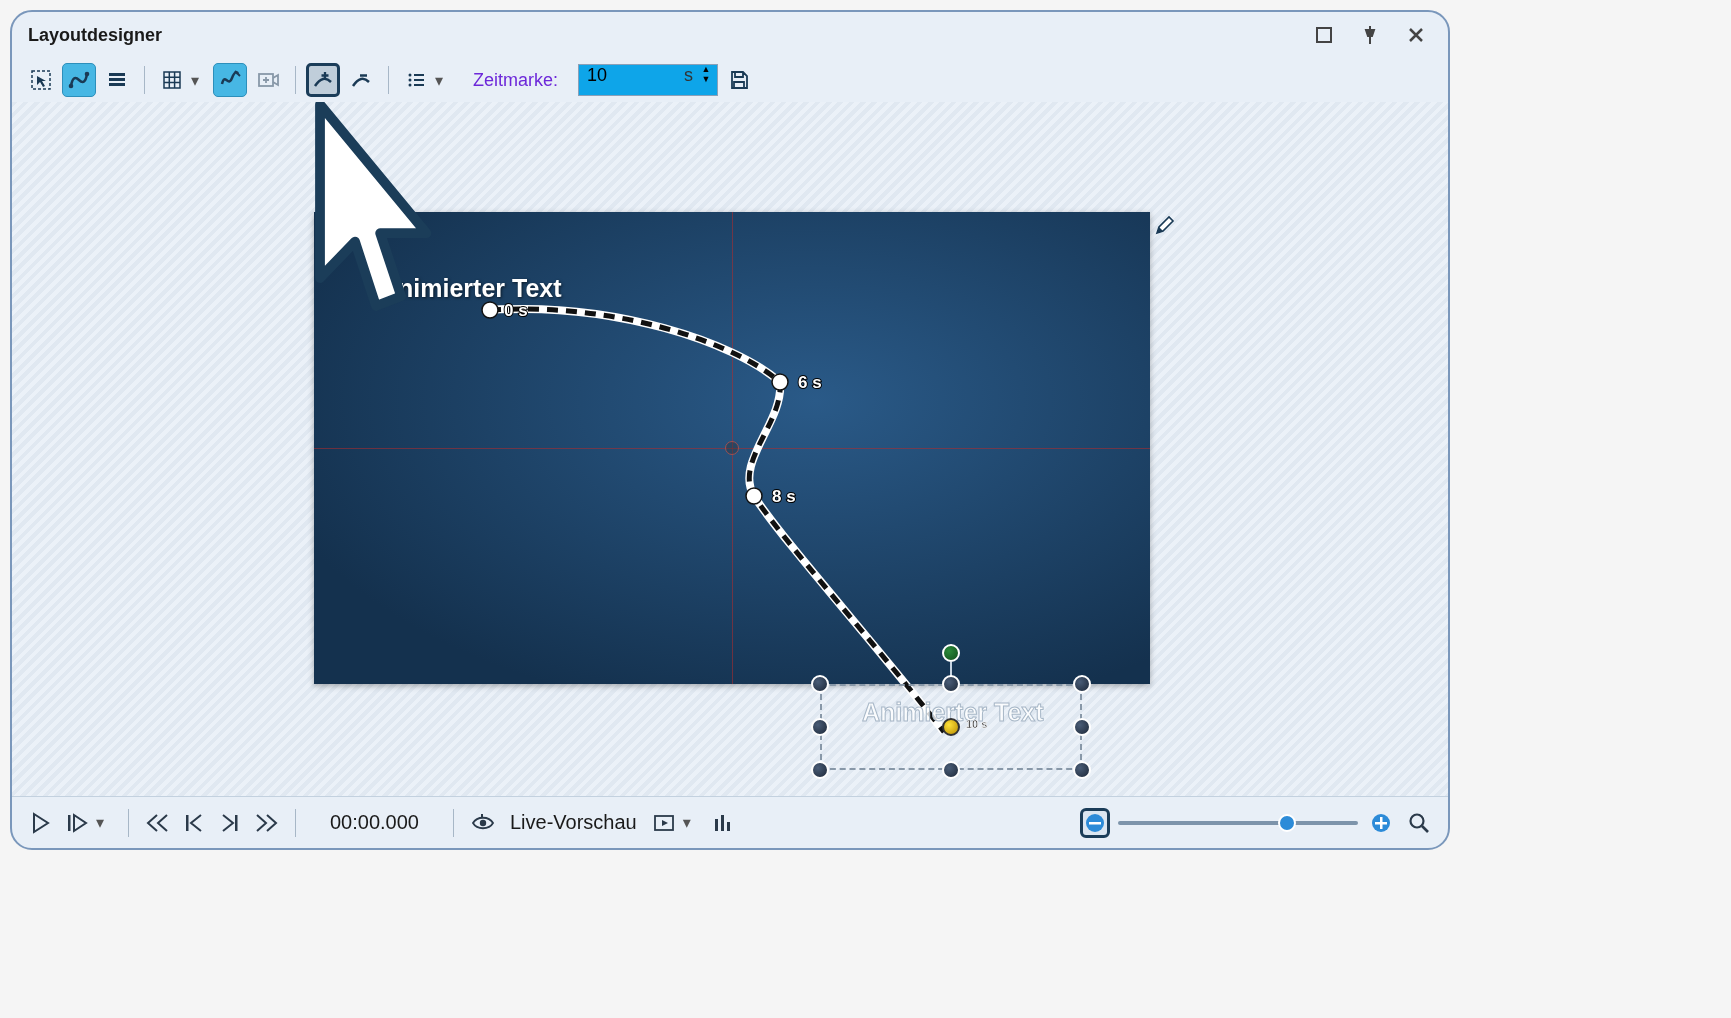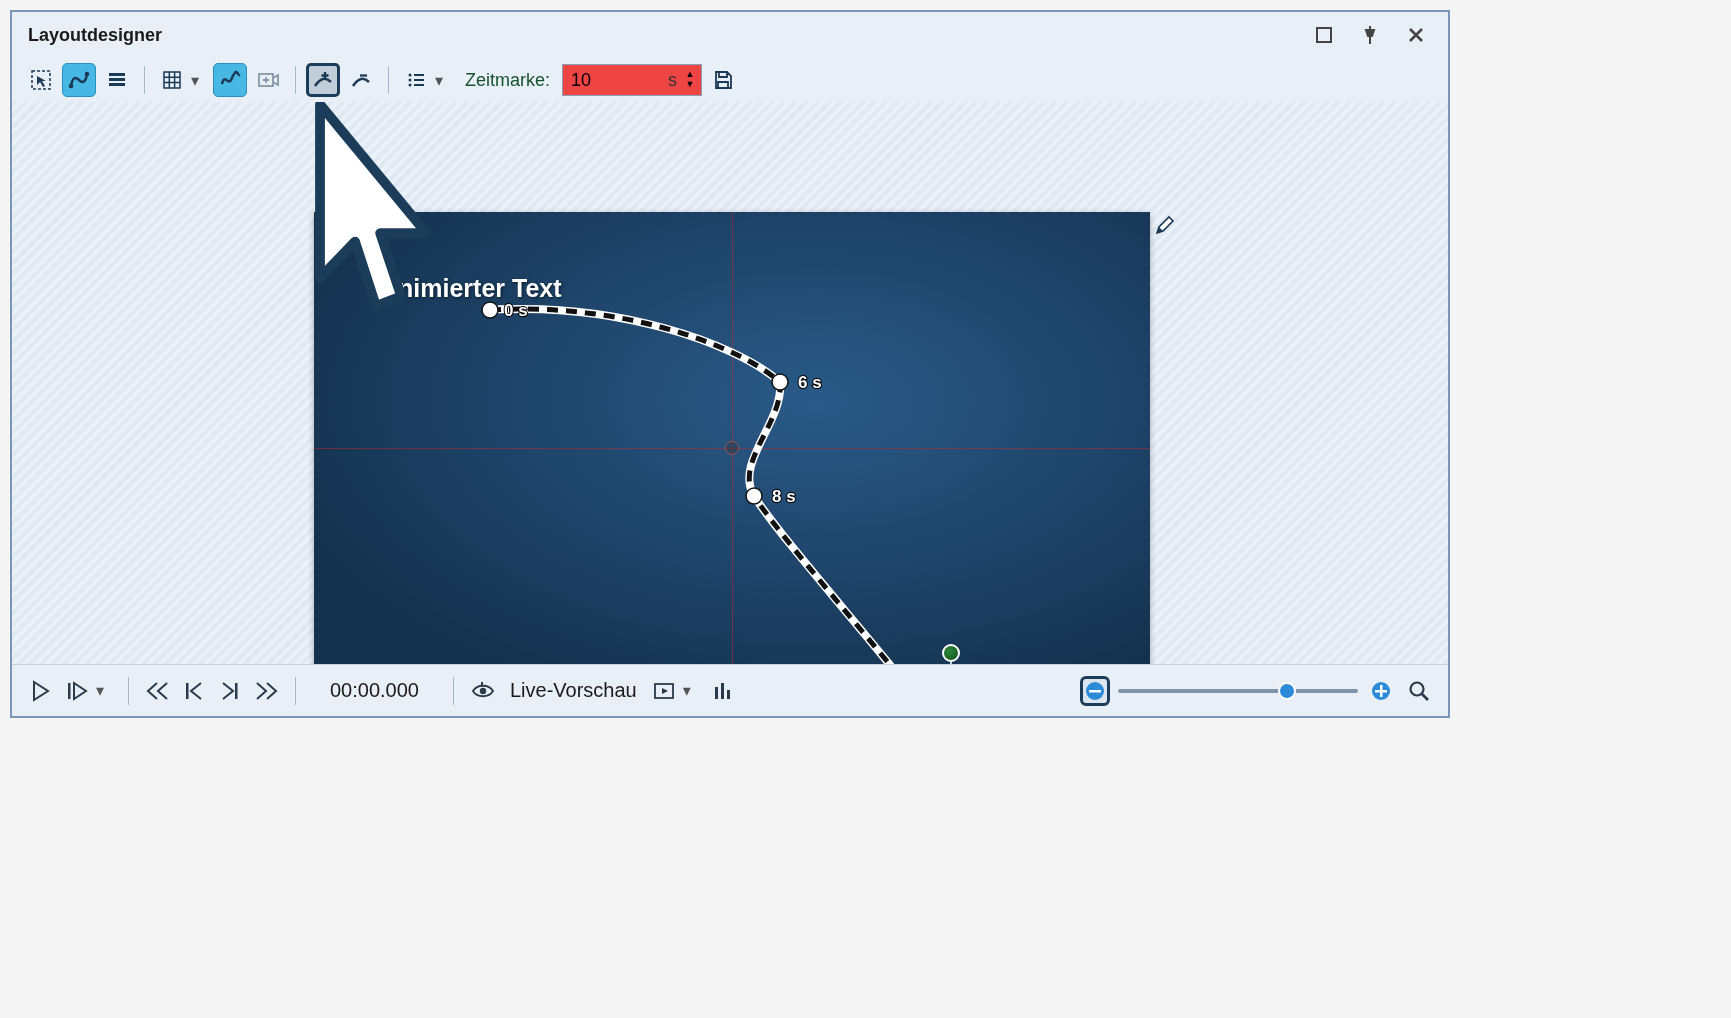--- a/index.html
+++ b/index.html
@@ -1,22 +1,22 @@
 <!DOCTYPE html>
 <html><head>
 <meta charset="utf-8">
 <style>
 * { box-sizing: border-box; margin: 0; padding: 0; font-family: "Segoe UI", Arial, sans-serif; }
 body { background: #f5f5f5; padding: 10px; width: 1731px; height: 1018px; }
 
 .window {
-  width: 1440px; height: 708px;
+  width: 1440px; height: 840px;
   background: #e8eff7;
   border: 2px solid #7a97bb;
-  border-radius: 0;
+  border-radius: 22px;
   display: flex; flex-direction: column;
   position: relative;
   overflow: hidden;
 }
 
 .titlebar {
   height: 46px;
   display: flex; align-items: center;
   padding: 0 16px;
 }
@@ -26,26 +26,26 @@
 .toolbar {
   height: 44px;
   display: flex; align-items: center;
   padding: 0 12px;
   gap: 4px;
 }
 .tool { width:34px; height:34px; display:flex; align-items:center; justify-content:center; border-radius:5px; cursor:pointer; border:1px solid transparent; }
 .tool.active { background:#47b7e4; border:1px solid #2d8fbb; }
 .tool.pressed { background:#c0ceda; border:3px solid #1b3d59; }
 .tool-sep { width:1px; height:28px; background:#a7b7c7; margin:0 6px; }
-.tool-label { font-size:18px; color:#14532d; margin:0 8px; }
+.tool-label { font-size:18px; color:#6d28d9; margin:0 16px; }
 .dd-arrow { width:14px; margin-left:-2px; margin-right:4px; color:#555; cursor:pointer; }
 
 .time-input {
-  background:#ef4444; border:1px solid #8aa0b8; height:32px; width:140px;
-  display:flex; align-items:center; padding:0 4px 0 8px; font-size:18px;
+  background:#0ea5e9; border:1px solid #8aa0b8; height:32px; width:140px;
+  display:flex; padding:0 4px 0 8px; font-size:18px;
 }
 .time-input .val { flex:1; }
 .time-input .unit { margin-right:6px; color:#333; }
 .time-input .spinner { display:flex; flex-direction:column; }
 .time-input .spinner div { width:14px; height:10px; font-size:9px; line-height:9px; text-align:center; cursor:pointer; }
 
 .canvas-area {
   flex:1;
   position:relative;
   background: repeating-linear-gradient(135deg,#e0e8f1 0 4px,#ebf1f8 4px 8px);

